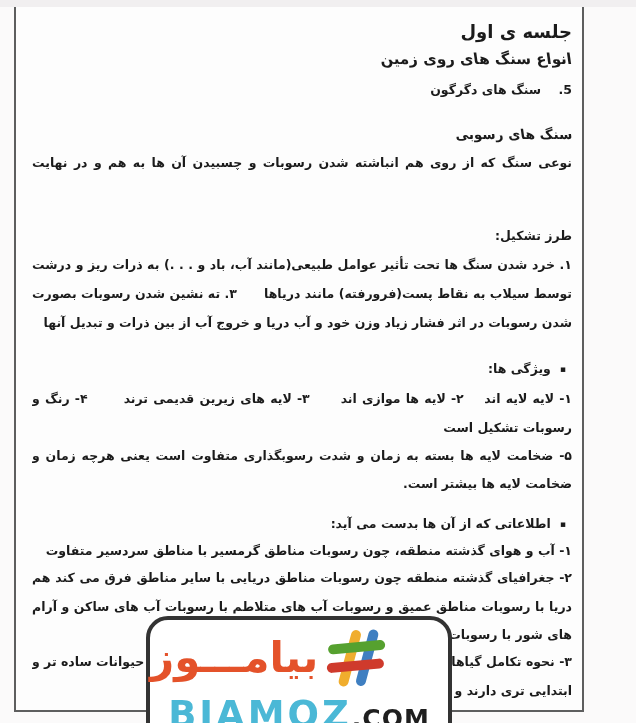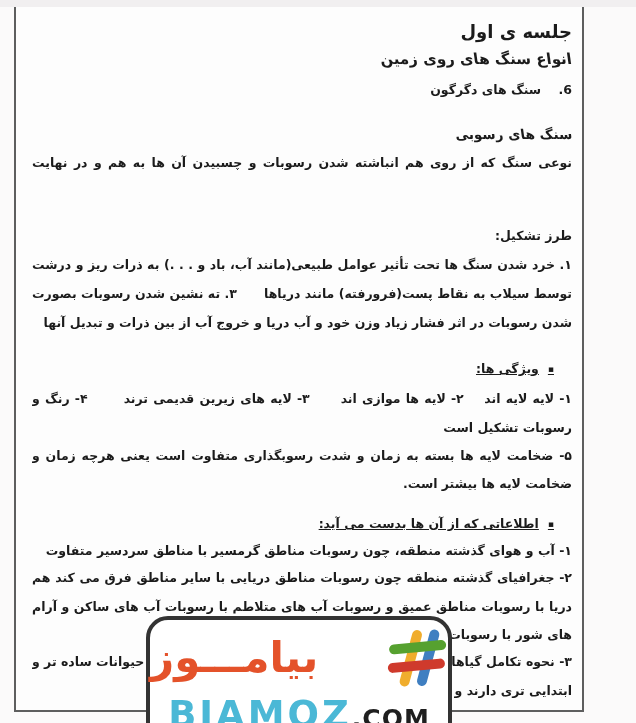--- a/index.html
+++ b/index.html
@@ -21,33 +21,33 @@
     position:absolute;right:10px;left:16px;height:29px;line-height:29px;
     direction:rtl;font-size:12.5px;font-weight:700;
     white-space:pre-wrap;overflow:hidden;
   }
   .just{text-align:justify;text-align-last:justify;}
   .rightal{text-align:right;}
   .h-title{font-size:18px;}
   .h-sub{font-size:15px;}
   .skew{display:inline-block;transform:skewX(8deg);}
   .h-ital{font-size:13.5px;}
-  .bullet-line{right:28px;text-decoration:underline;}
+  .bullet-line{right:16px;}
   .bullet{font-size:9px;margin-left:9px;vertical-align:1px;}
   .rock-row{display:flex;justify-content:space-between;padding-left:40px;}
   .frag-row{display:flex;justify-content:space-between;}
 
   
   .wm{
     position:absolute;left:146px;top:616px;width:306px;height:140px;
     background:#ffffff;border:4px solid #333333;border-radius:22px;
     box-sizing:border-box;z-index:5;text-align:center;
   }
   .wm-row1{
-    display:flex;direction:rtl;justify-content:space-between;align-items:center;
+    display:flex;direction:rtl;justify-content:flex-end;align-items:center;
     gap:7px;margin-top:5px;height:66px;
   }
   .wm-fa{
     font-size:42px;font-weight:700;color:#e4522a;line-height:60px;
     white-space:nowrap;
   }
   .wm-row2{margin-top:2px;white-space:nowrap;}
   .wm-en{font-size:37px;font-weight:700;color:#4bb8d6;letter-spacing:3px;}
   .wm-tld{font-size:25px;font-weight:700;color:#1f1f1f;letter-spacing:1px;}
 </style>
@@ -56,21 +56,21 @@
 
 <div class="top-strip"></div>
 
 <div class="doc-box">
 
   <div class="line rightal h-title" style="top:10px">جلسه ی اول</div>
 
   <div class="line rightal" style="top:38px"><span class="skew h-sub">انواع سنگ های روی زمین</span></div>
 
   <div class="line rock-row" style="top:68px">
-    <span>6.    سنگ های دگرگون</span>
+    <span>5.    سنگ های دگرگون</span>
   </div>
 
   <div class="line rightal" style="top:113px"><span class="skew h-ital">سنگ های رسوبی</span></div>
   <div class="line just" style="top:141px">نوعی سنگ که از روی هم انباشته شدن رسوبات و چسبیدن آن ها به هم و در نهایت خروج آب و سخت شدن آن ها</div>
 
   <div class="line rightal" style="top:214px">طرز تشکیل:</div>
   <div class="line just" style="top:243px">۱. خرد شدن سنگ ها تحت تأثیر عوامل طبیعی(مانند آب، باد و . . .) به ذرات ریز و درشت      ۲. حمل رسوبات</div>
   <div class="line just" style="top:272px">توسط سیلاب به نقاط پست(فرورفته) مانند دریاها      ۳. ته نشین شدن رسوبات بصورت لایه لایه و موازی     ۴. فشرده</div>
   <div class="line rightal" style="top:301px">شدن رسوبات در اثر فشار زیاد وزن خود و آب دریا و خروج آب از بین ذرات و تبدیل آنها به سنگ</div>
 

